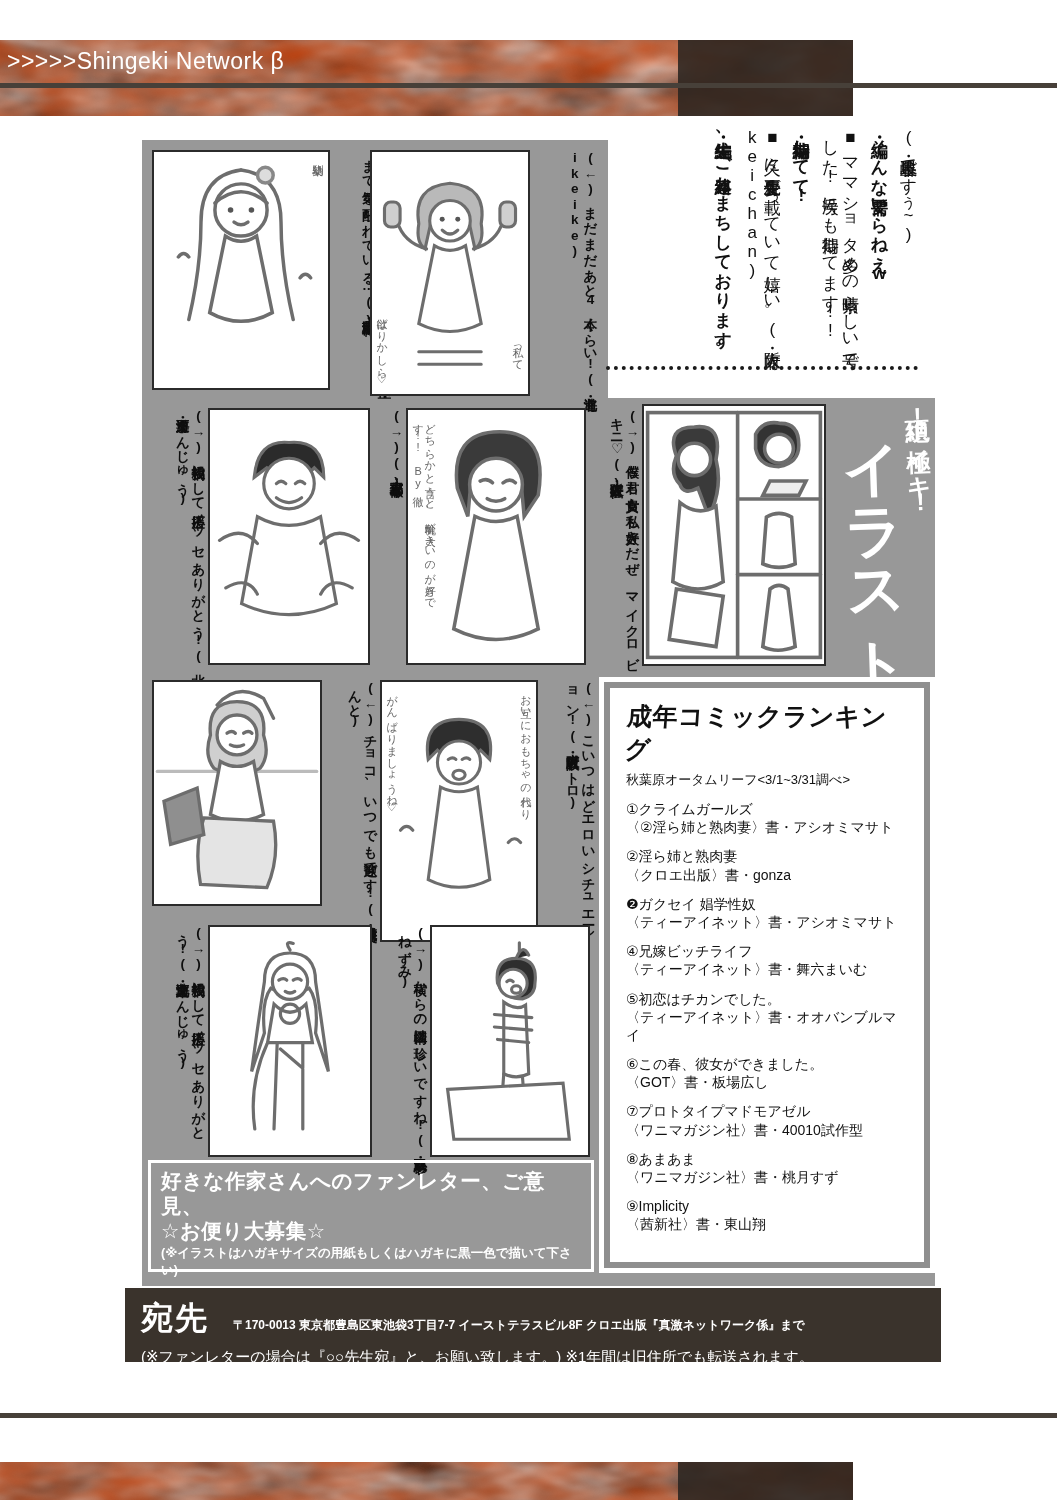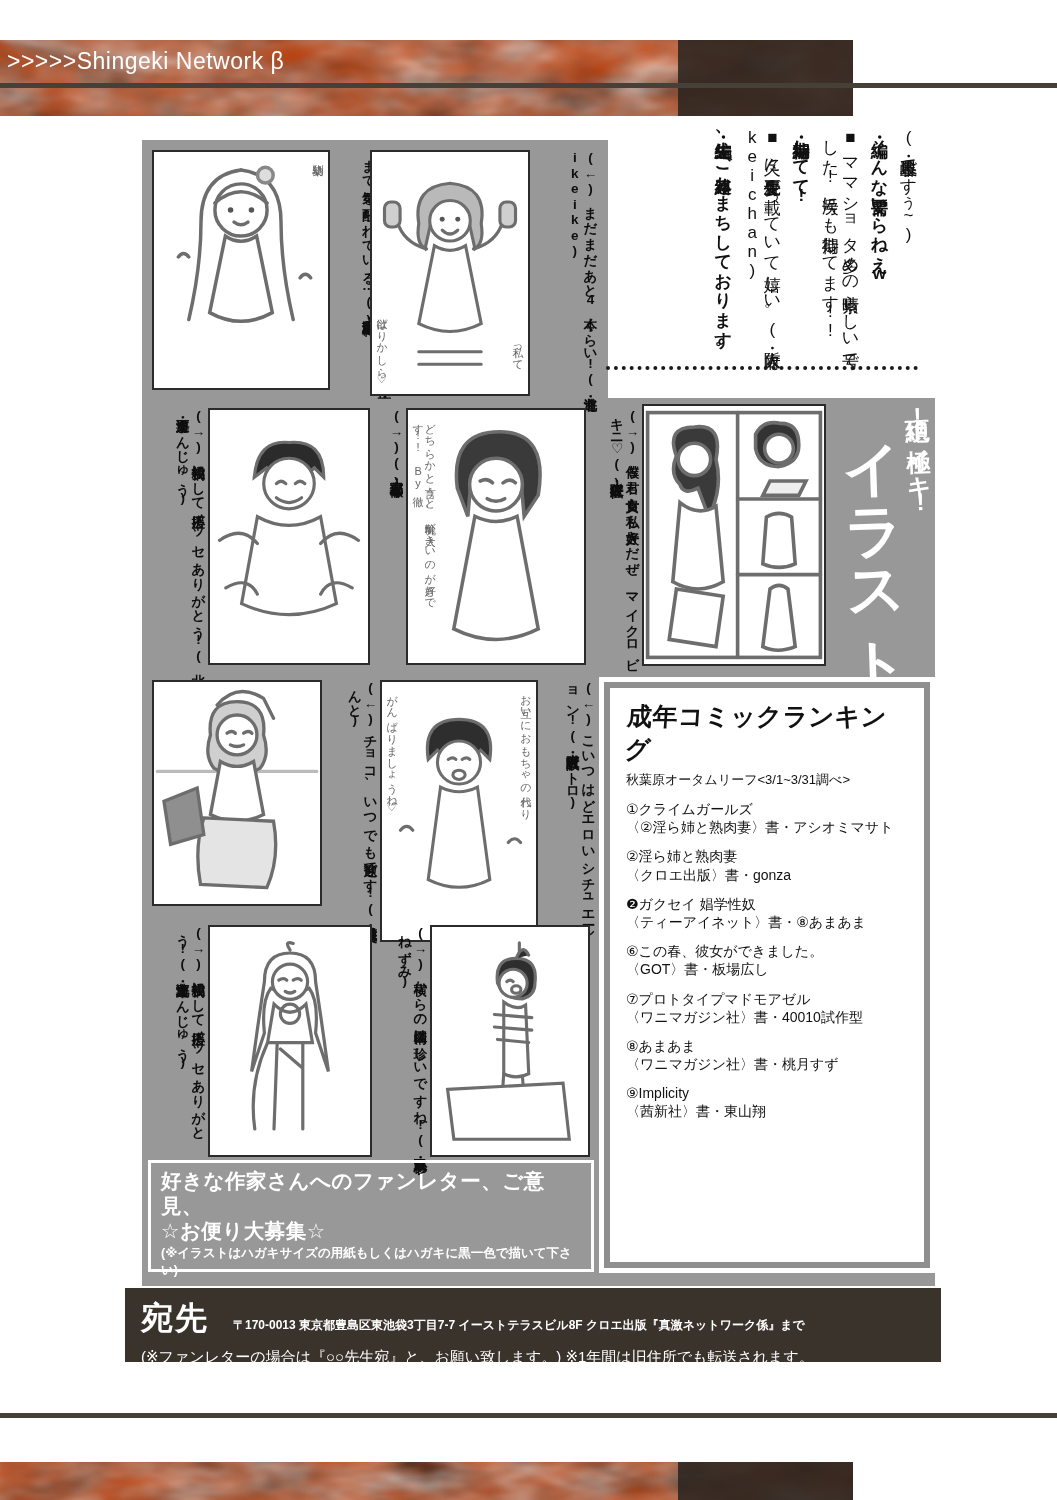--- a/index.html
+++ b/index.html
@@ -235,21 +235,29 @@
     <div class="rk-item">
         <span class="t">①クライムガールズ</span>
         <span class="c">〈②淫ら姉と熟肉妻〉書・アシオミマサト</span>
       </div>
     <div class="rk-item">
         <span class="t">②淫ら姉と熟肉妻</span>
         <span class="c">〈クロエ出版〉書・gonza</span>
       </div>
     <div class="rk-item">
         <span class="t">❷ガクセイ 娼学性奴</span>
-        <span class="c">〈ティーアイネット〉書・⑧あまあま</span>
+        <span class="c">〈ティーアイネット〉書・アシオミマサト</span>
+      </div>
+    <div class="rk-item">
+        <span class="t">④兄嫁ビッチライフ</span>
+        <span class="c">〈ティーアイネット〉書・舞六まいむ</span>
+      </div>
+    <div class="rk-item">
+        <span class="t">⑤初恋はチカンでした。</span>
+        <span class="c">〈ティーアイネット〉書・オオバンブルマイ</span>
       </div>
     <div class="rk-item">
         <span class="t">⑥この春、彼女ができました。</span>
         <span class="c">〈GOT〉書・板場広し</span>
       </div>
     <div class="rk-item">
         <span class="t">⑦プロトタイプマドモアゼル</span>
         <span class="c">〈ワニマガジン社〉書・40010試作型</span>
       </div>
     <div class="rk-item">

